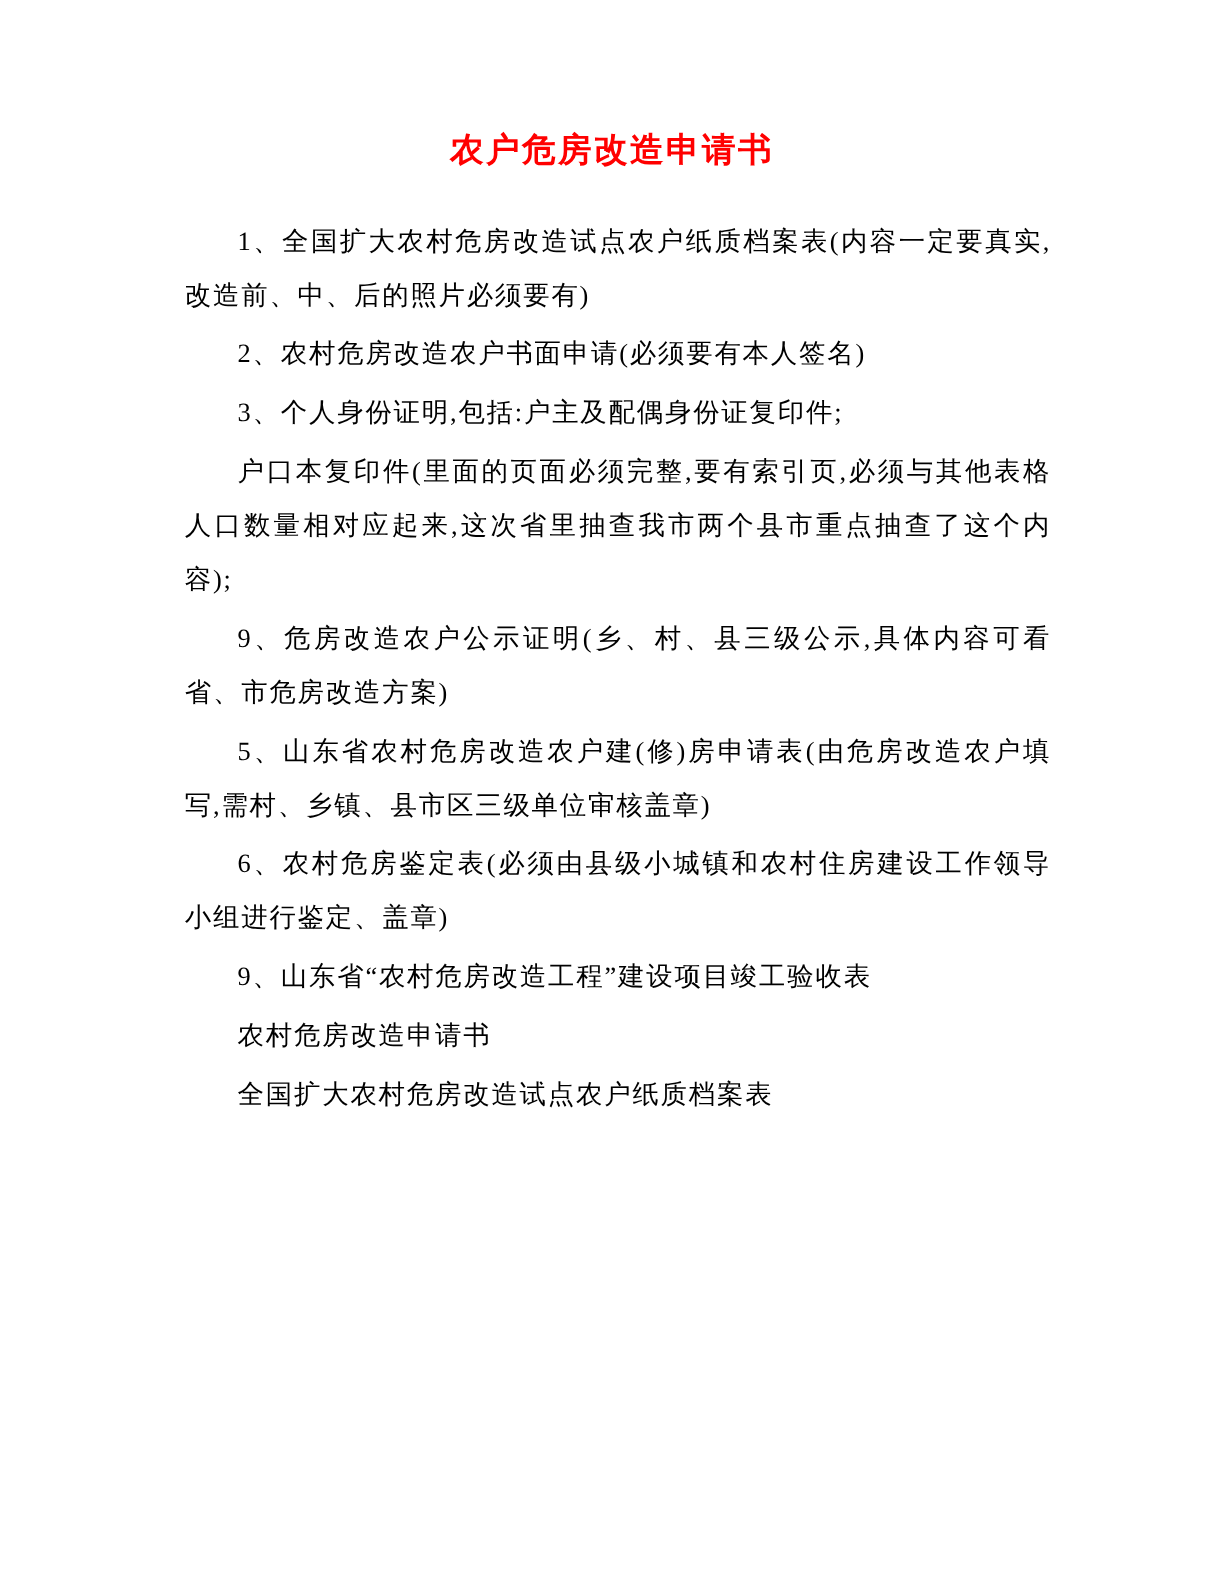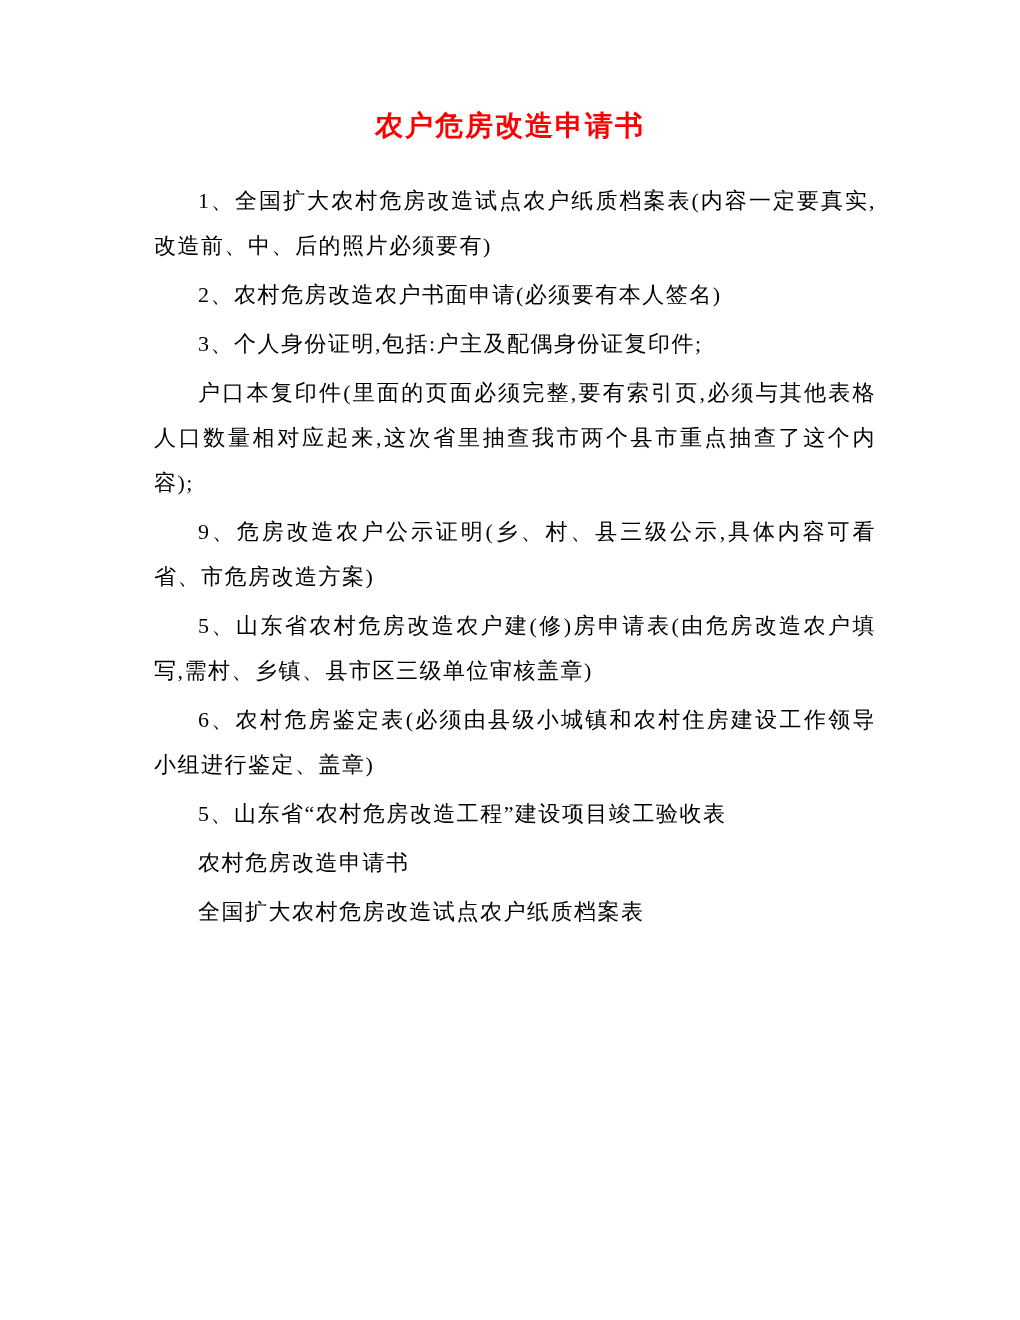--- a/index.html
+++ b/index.html
@@ -55,19 +55,19 @@
   <h1 class="doc-title" style="color: rgb(255, 0, 0);">农户危房改造申请书</h1>
 
   <div class="doc-body">
       <p>1、全国扩大农村危房改造试点农户纸质档案表(内容一定要真实,改造前、中、后的照片必须要有)</p>
       <p>2、农村危房改造农户书面申请(必须要有本人签名)</p>
       <p>3、个人身份证明,包括:户主及配偶身份证复印件;</p>
       <p>户口本复印件(里面的页面必须完整,要有索引页,必须与其他表格人口数量相对应起来,这次省里抽查我市两个县市重点抽查了这个内容);</p>
       <p>9、危房改造农户公示证明(乡、村、县三级公示,具体内容可看省、市危房改造方案)</p>
       <p>5、山东省农村危房改造农户建(修)房申请表(由危房改造农户填写,需村、乡镇、县市区三级单位审核盖章)</p>
       <p>6、农村危房鉴定表(必须由县级小城镇和农村住房建设工作领导小组进行鉴定、盖章)</p>
-      <p>5、山东省“农村危房改造工程”建设项目竣工验收表</p>
+      <p>9、山东省“农村危房改造工程”建设项目竣工验收表</p>
       <p>农村危房改造申请书</p>
       <p>全国扩大农村危房改造试点农户纸质档案表</p>
     </div>
 
   <div class="page-footer">第 1 页 共 4 页</div>
 </div>
 
 </body></html>

